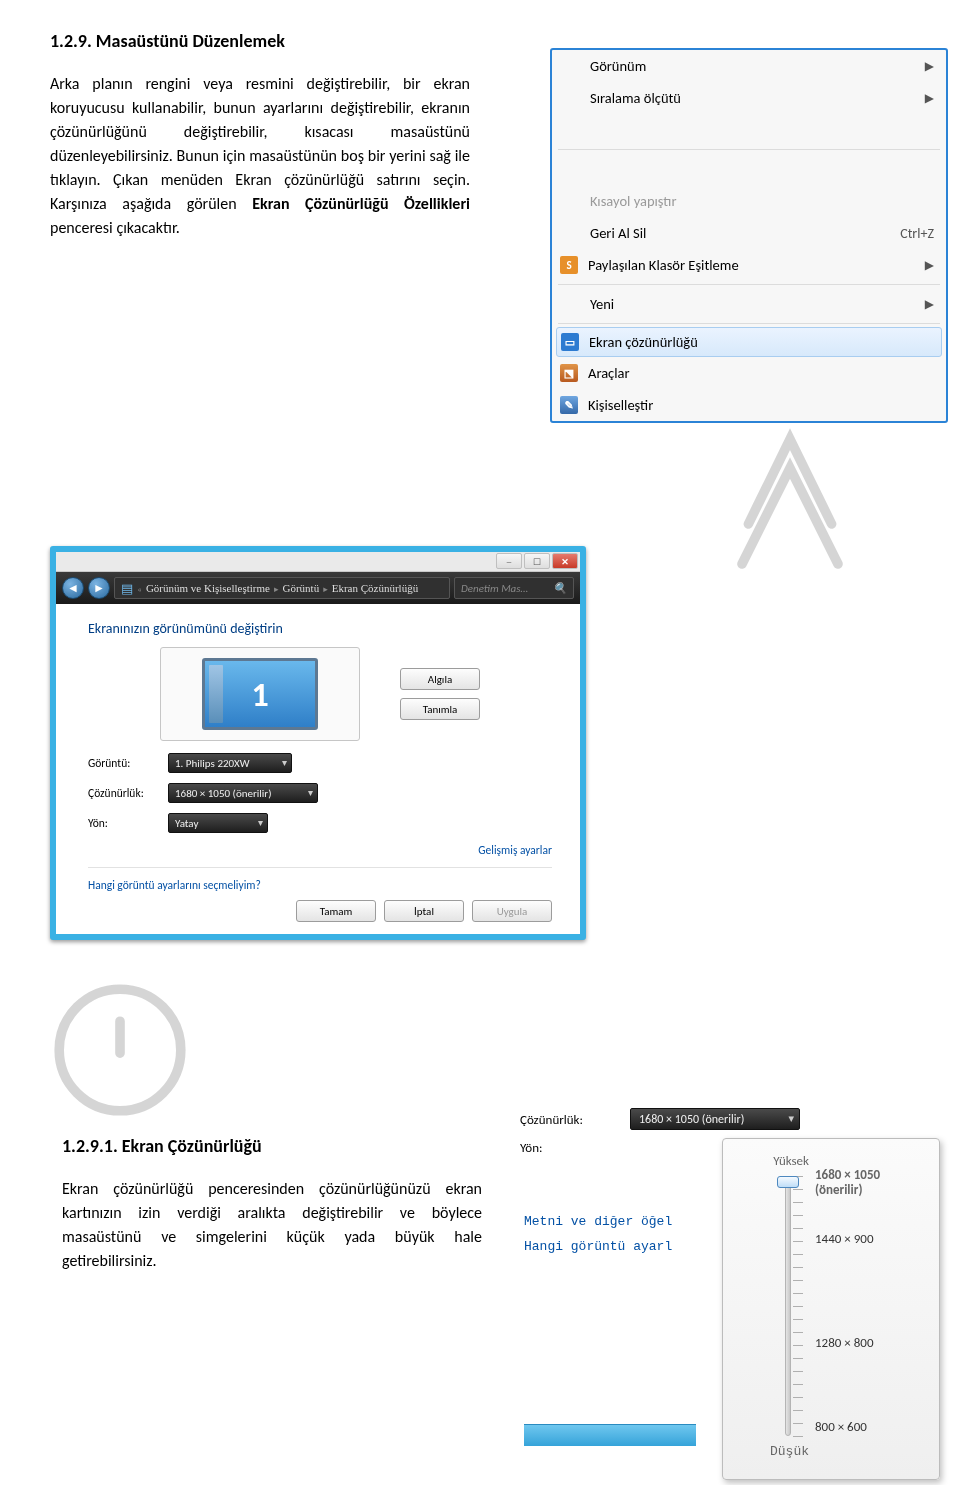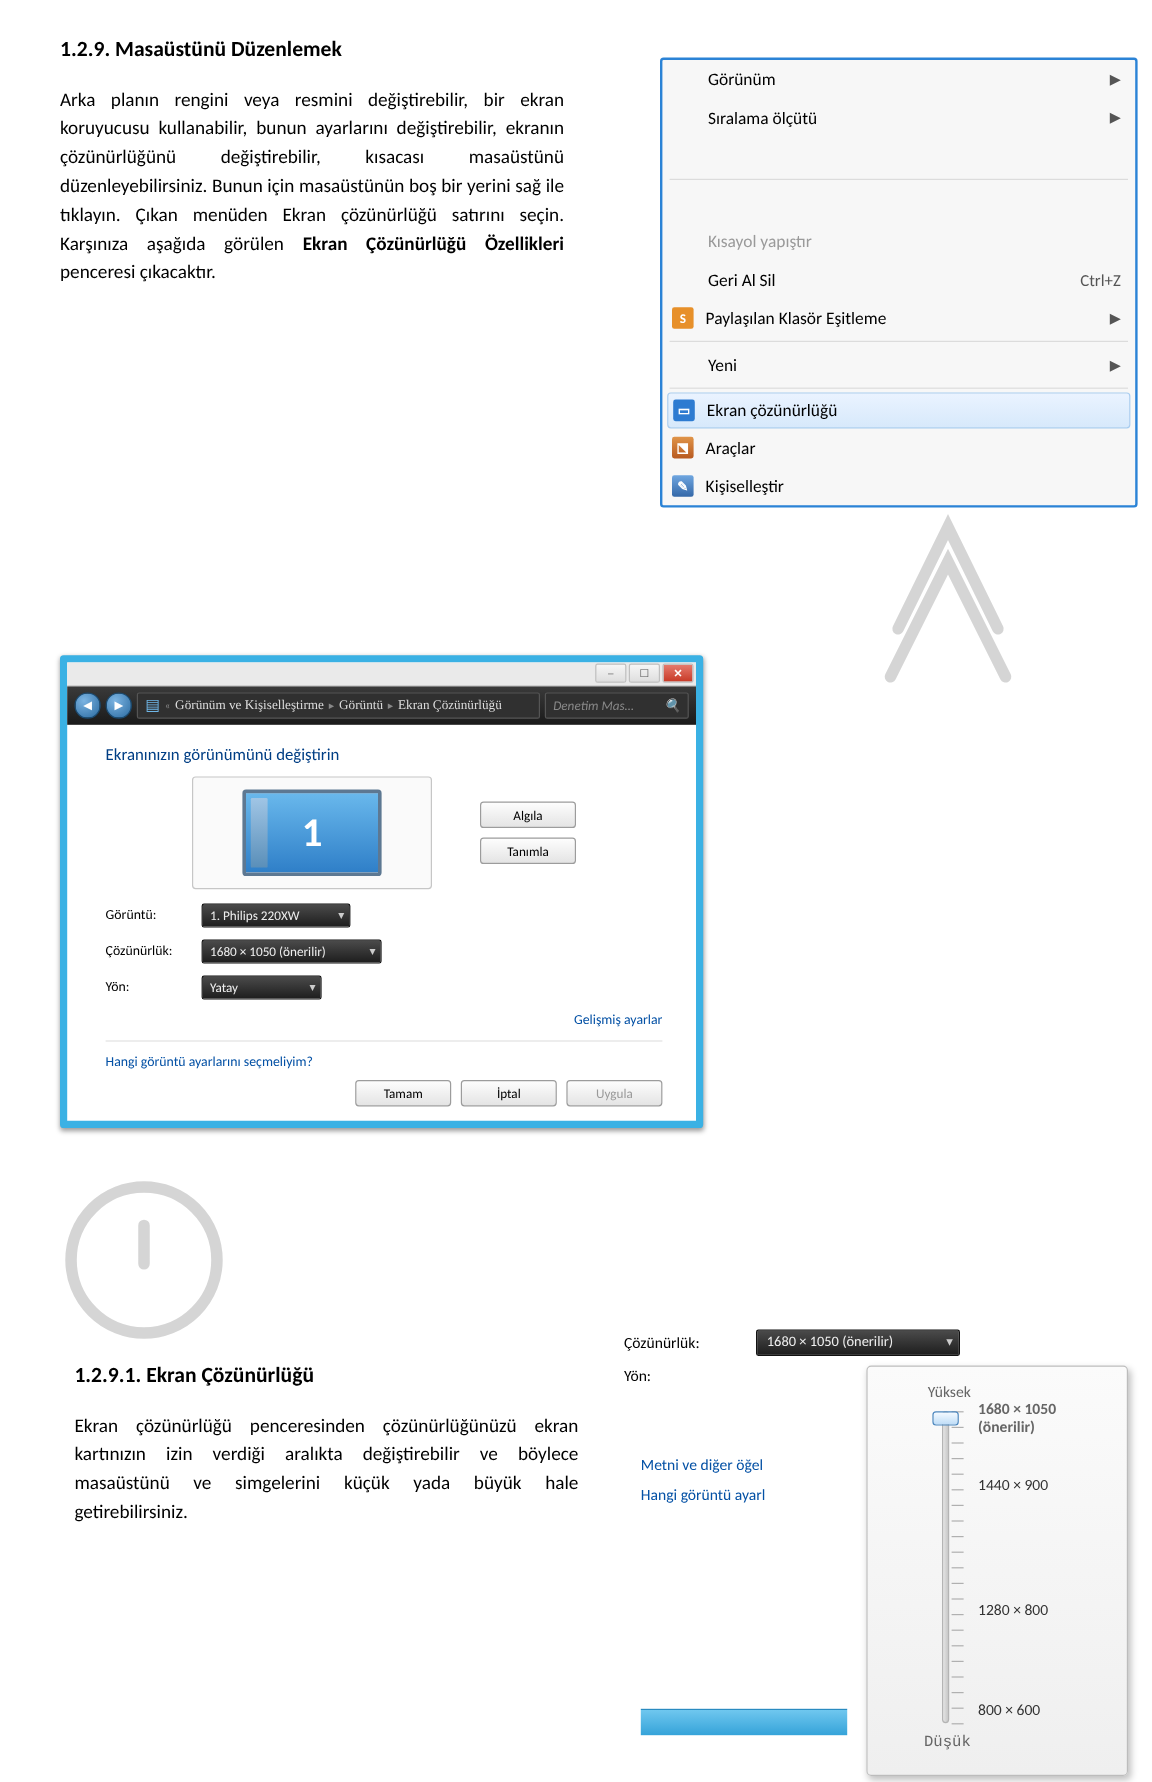--- a/index.html
+++ b/index.html
@@ -266,22 +266,23 @@
   .tick-lbl.top { font-weight: normal; color: #666; }
   .thumb {
     position: absolute; left: -2px;
     width: 22px; height: 12px;
     background: linear-gradient(#f5faff,#bfddf7);
     border: 1px solid #4d88bf;
     border-radius: 3px;
   }
   .cutoff-col {
     position: absolute;
-    top: 64px; left: 14px;
+    top: 64px; left: 4px;
     width: 172px;
+    font-family: Liberation Mono, monospace;
   }
   .cutoff-col .link { color: #0451a5; font-size: 13px; margin-top: 14px; }
   .taskbar-strip {
     position: absolute;
     bottom: 0; left: 0;
     width: 172px; height: 22px;
     background: linear-gradient(#6fc7ef,#35a3d9);
     border-top: 1px solid #2a8bc0;
   }
 

